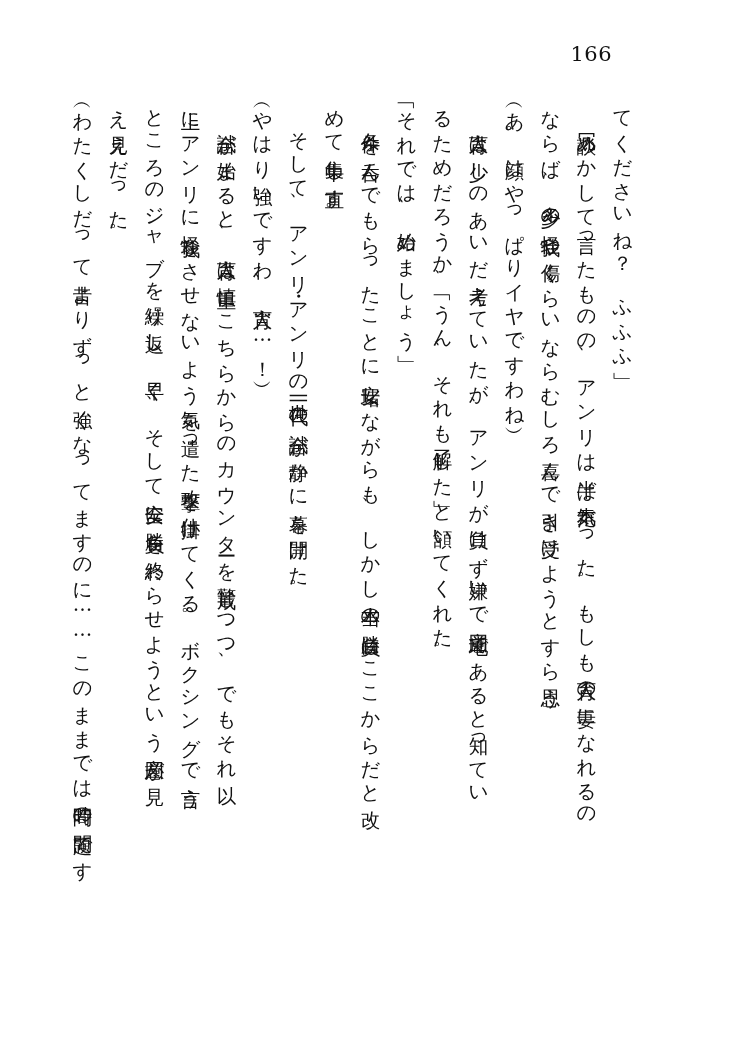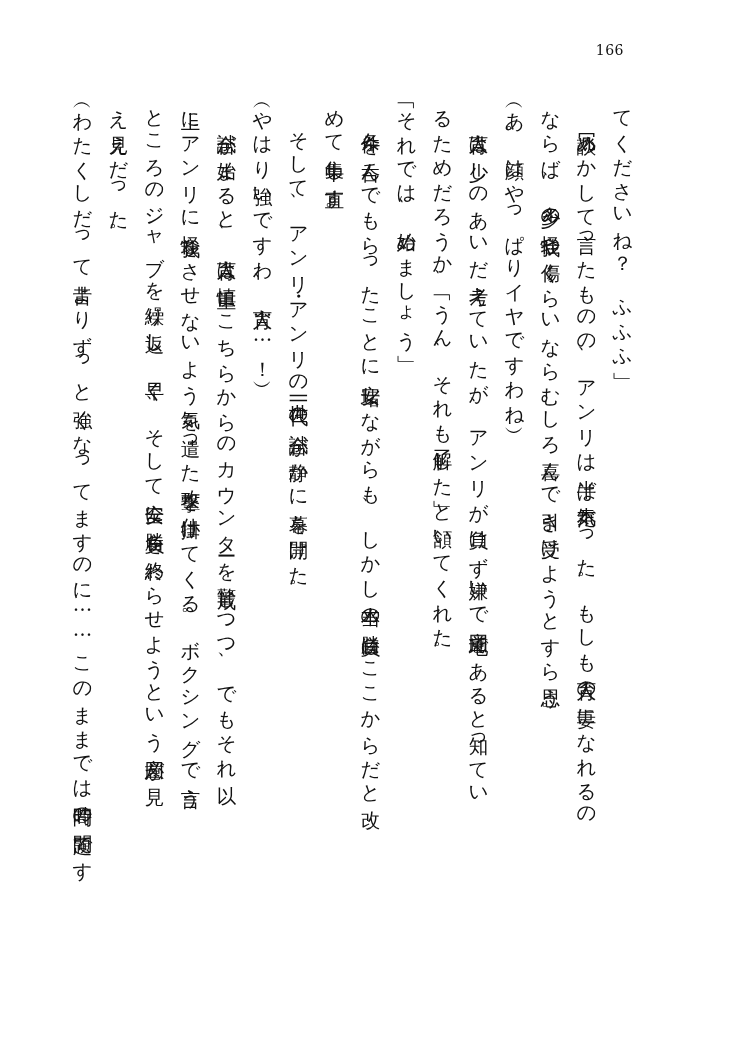--- a/index.html
+++ b/index.html
@@ -15,22 +15,22 @@
     position: relative;
     width: 736px;
     height: 1037px;
     background: #ffffff;
     overflow: hidden;
     box-sizing: border-box;
   }
   .page-number {
     position: absolute;
     top: 42px;
-    right: 112px;
-    font-size: 14px;
+    right: 124px;
+    font-size: 21px;
     font-family: "DejaVu Serif", "Liberation Serif", serif;
     letter-spacing: 0.5px;
     color: #111111;
   }
   .text-block {
     position: absolute;
     top: 96px;
     right: 96px;
     left: 78px;
     bottom: 78px;

